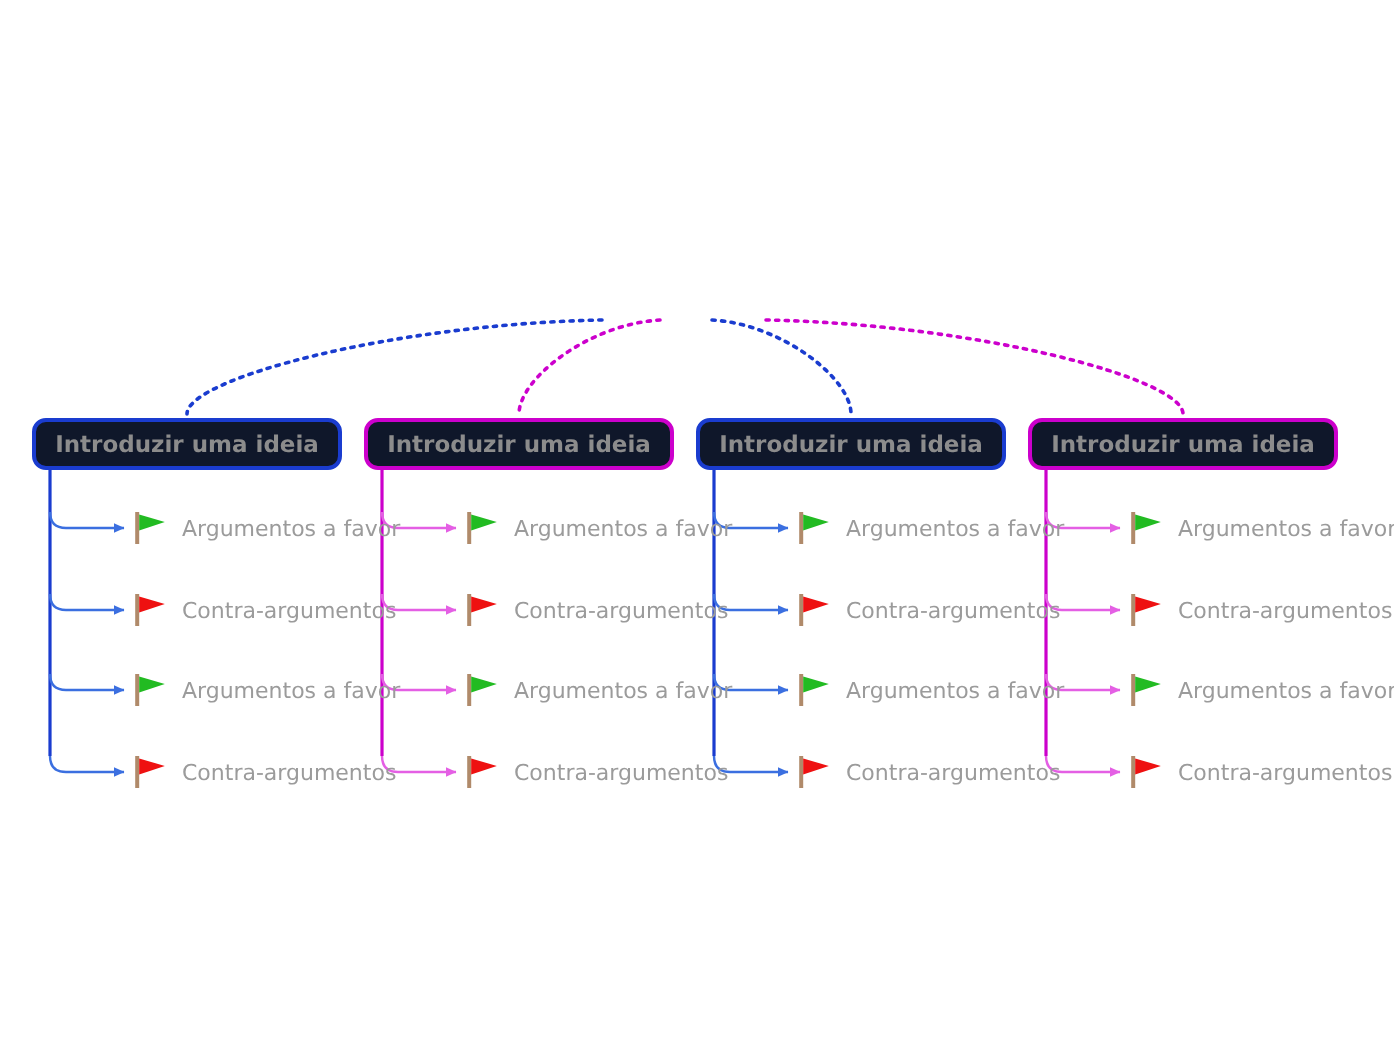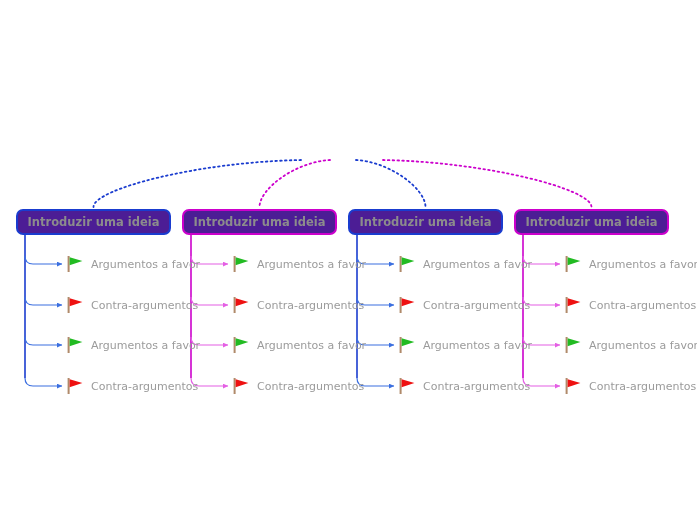--- a/index.html
+++ b/index.html
@@ -55,21 +55,21 @@
   }
 
   
   .branch-node {
     position: absolute;
     top: 209px;
     width: 155px;
     height: 26px;
     box-sizing: border-box;
     border-radius: 7px;
-    background: #4c1d95;
+    background: #0f172a;
     display: flex;
     align-items: center;
     justify-content: center;
   }
   .branch-node .branch-label {
     font-size: 11.5px;
     font-weight: bold;
     color: #8c8c8c;
     white-space: nowrap;
   }

